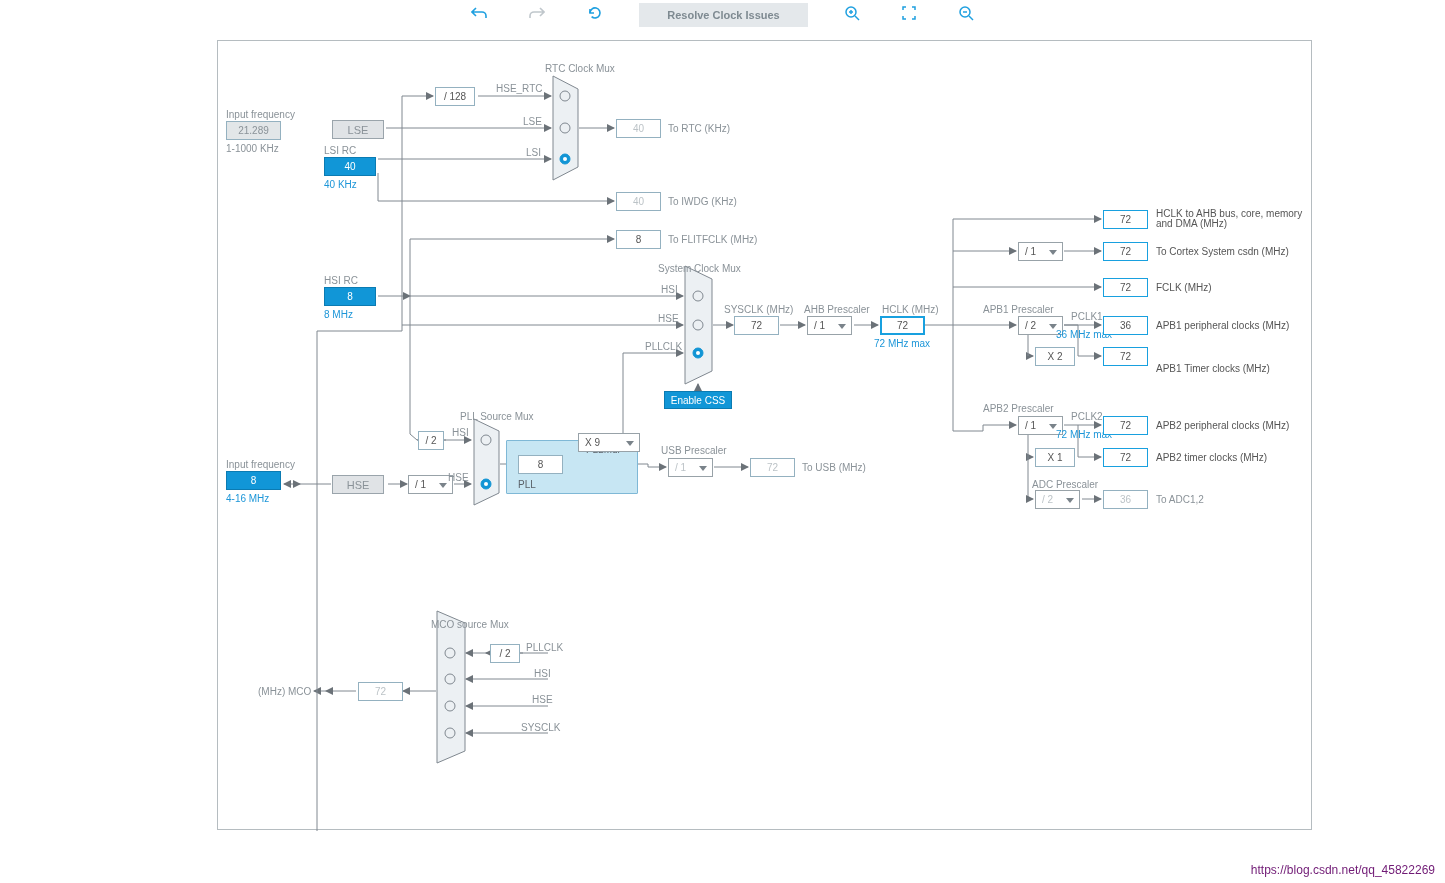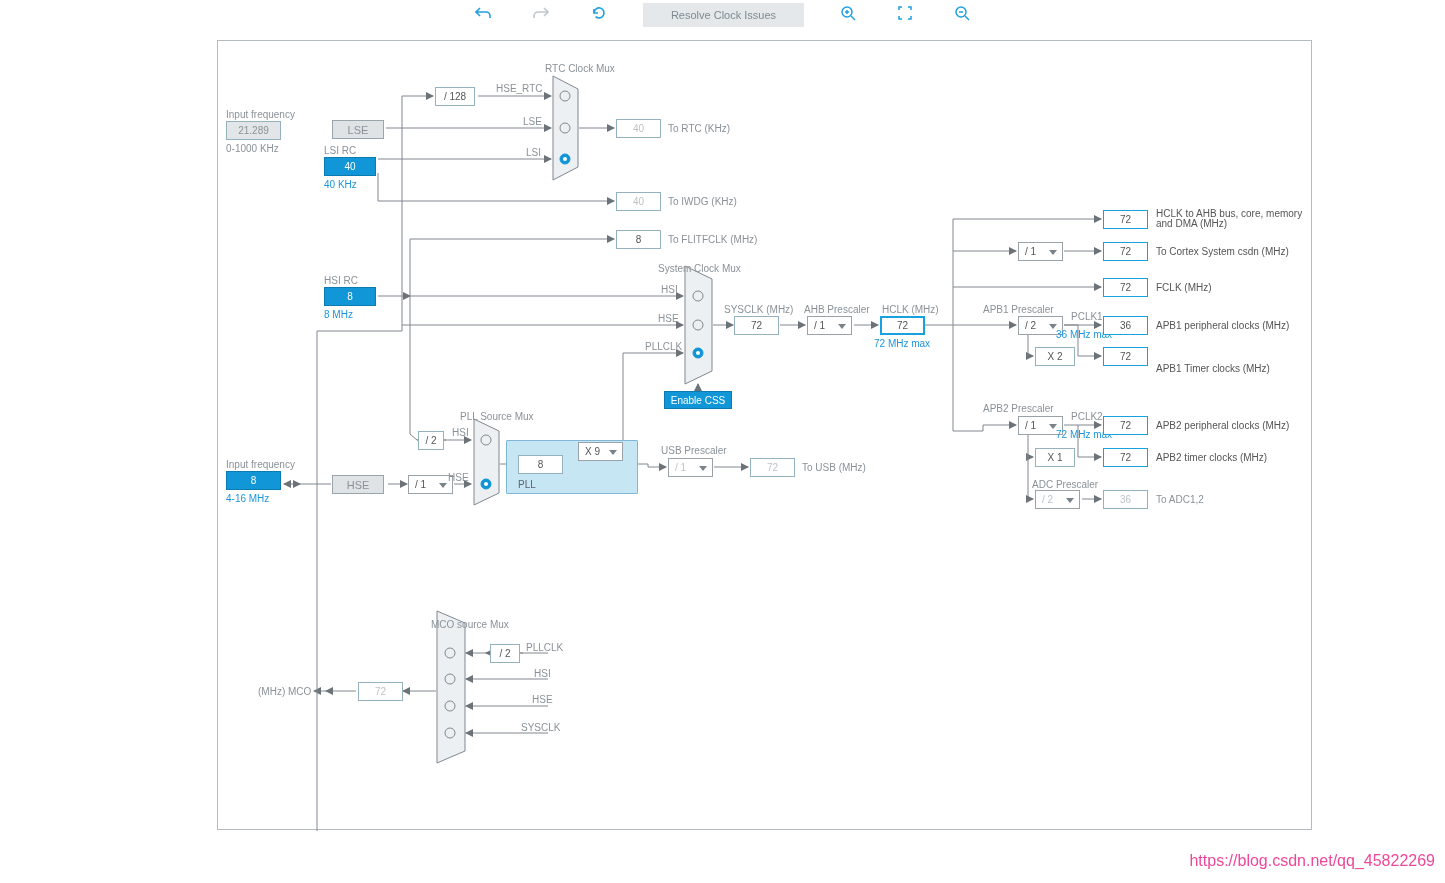--- a/index.html
+++ b/index.html
@@ -1,37 +1,37 @@
 <!DOCTYPE html>
 <html><head>
 <meta charset="utf-8">
 <style>
   * { box-sizing: border-box; font-family: Arial, Helvetica, sans-serif; }
   body { margin:0; padding:0; background:#fff; width:1445px; height:883px; position:relative; overflow:hidden; }
   .toolbar { position:absolute; top:0; left:0; right:0; height:30px; display:flex; align-items:center; justify-content:center; gap:30px; }
   .tbtn { color:#1fa0e0; font-size:16px; cursor:pointer; padding:2px 6px; user-select:none; }
   .tbtn.disabled { color:#c0c7cc; }
-  .resolve { background:#e4e8eb; color:#7e8a91; font-size:11px; padding:6px 28px; cursor:pointer; }
+  .resolve { background:#e4e8eb; color:#7e8a91; font-size:11px; padding:6px 28px; cursor:pointer;font-weight:bold; }
   .canvas { position:absolute; left:217px; top:40px; width:1095px; height:790px; border:1px solid #b5bcc0; }
   svg.wires { position:absolute; left:0; top:0; }
   .lbl { position:absolute; font-size:10px; color:#8a9298; white-space:nowrap; }
   .lbl.blue { color:#1d96d8; }
   .lbl.dark { color:#555; }
   .box { position:absolute; border:1px solid #94b1c0; background:#fff; height:19px; display:flex; align-items:center; justify-content:center; font-size:10px; color:#555; }
   .box.sel { border:1px solid #18a0df; }
   .box.selthick { border:2px solid #18a0df; }
   .box.blue { background:#1196d7; color:#fff; border:1px solid #0b7bb2; }
   .box.hl { background:#c7e6f3; border:1px solid #7fb8d6; }
   .box.pale { color:#bcc3c7; }
   .box.gray { background:#e2e6e8; color:#8a9298; }
   .box.src { background:#e0e3e6; color:#8a9298; border:1px solid #9aa4ab; height:19px; }
   .dd { position:absolute; background:#fff; border:1px solid #98a2a8; height:19px; font-size:10px; color:#555; display:flex; align-items:center; padding-left:6px; }
   .dd::after { content:""; position:absolute; right:5px; top:7px; width:0; height:0; border-left:4px solid transparent; border-right:4px solid transparent; border-top:5px solid #7a838a; }
   .enablecss { position:absolute; background:#1196d7; color:#fff; font-size:10px; border:1px solid #0b7bb2; height:18px; width:68px; display:flex; align-items:center; justify-content:center; }
-  .watermark { position:absolute; bottom:13px; right:10px; font-size:16px; color:#ec4899; }
+  .watermark { position:absolute; bottom:6px; right:10px; font-size:12px; color:#701a75; }
 </style>
 </head>
 <body>
 
 <div class="toolbar">
   <span class="tbtn">
     <svg width="16" height="14" viewBox="0 0 16 14">
         <path d="M5 2 L1 6 L5 10 M1 6 H11 A4 4 0 0 1 15 10 V12" fill="none" stroke="#1fa0e0" stroke-width="1.6"></path>
       </svg>
   </span>
@@ -185,21 +185,21 @@
     <line x1="218" y1="650" x2="185" y2="650" marker-end="url(#ah)"></line>
     <line x1="138" y1="650" x2="108" y2="650" marker-end="url(#ah)"></line>
         <line x1="108" y1="650" x2="96" y2="650" marker-end="url(#ah)"></line>
 
     <line x1="99" y1="443" x2="99" y2="790"></line>
   </g>
 </svg>
 
 <div class="lbl" style="left:8px;top:68px">Input frequency</div>
 <div class="box gray" style="left:8px;top:80px;width:55px">21.289</div>
-<div class="lbl" style="left:8px;top:102px">0-1000 KHz</div>
+<div class="lbl" style="left:8px;top:102px">1-1000 KHz</div>
 <div class="box src" style="left:114px;top:79px;width:52px;font-size:11px">LSE</div>
 <div class="lbl" style="left:106px;top:104px">LSI RC</div>
 <div class="box blue" style="left:106px;top:116px;width:52px">40</div>
 <div class="lbl blue" style="left:106px;top:138px">40 KHz</div>
 
 <div class="lbl" style="left:327px;top:22px">RTC Clock Mux</div>
 <div class="box" style="left:217px;top:46px;width:40px">/ 128</div>
 <div class="lbl" style="left:278px;top:42px">HSE_RTC</div>
 <div class="lbl" style="left:305px;top:75px">LSE</div>
 <div class="lbl" style="left:308px;top:106px">LSI</div>
@@ -270,21 +270,21 @@
 <div class="dd" style="left:190px;top:434px;width:45px">/ 1</div>
 
 <div class="lbl" style="left:242px;top:370px">PLL Source Mux</div>
 <div class="box" style="left:200px;top:390px;width:26px">/ 2</div>
 <div class="lbl" style="left:234px;top:386px">HSI</div>
 <div class="lbl" style="left:230px;top:431px">HSE</div>
 
 <div class="box hl" style="left:288px;top:399px;width:132px;height:54px;border-radius:1px"></div>
 <div class="lbl" style="left:364px;top:403px;color:#5a6168">*PLLMul</div>
 <div class="box" style="left:300px;top:414px;width:45px;background:#fff">8</div>
-<div class="dd" style="left:360px;top:401px;width:45px;background:#fff">X 9</div>
+<div class="dd" style="left:360px;top:392px;width:62px;background:#fff">X 9</div>
 <div class="lbl" style="left:300px;top:438px;color:#5a6168">PLL</div>
 
 <div class="lbl" style="left:443px;top:404px">USB Prescaler</div>
 <div class="dd" style="left:450px;top:417px;width:45px;color:#bcc3c7">/ 1</div>
 <div class="box pale" style="left:532px;top:417px;width:45px">72</div>
 <div class="lbl" style="left:584px;top:421px">To USB (MHz)</div>
 
 <div class="lbl" style="left:213px;top:578px">MCO source Mux</div>
 <div class="box" style="left:272px;top:603px;width:30px">/ 2</div>
 <div class="lbl" style="left:308px;top:601px">PLLCLK</div>

